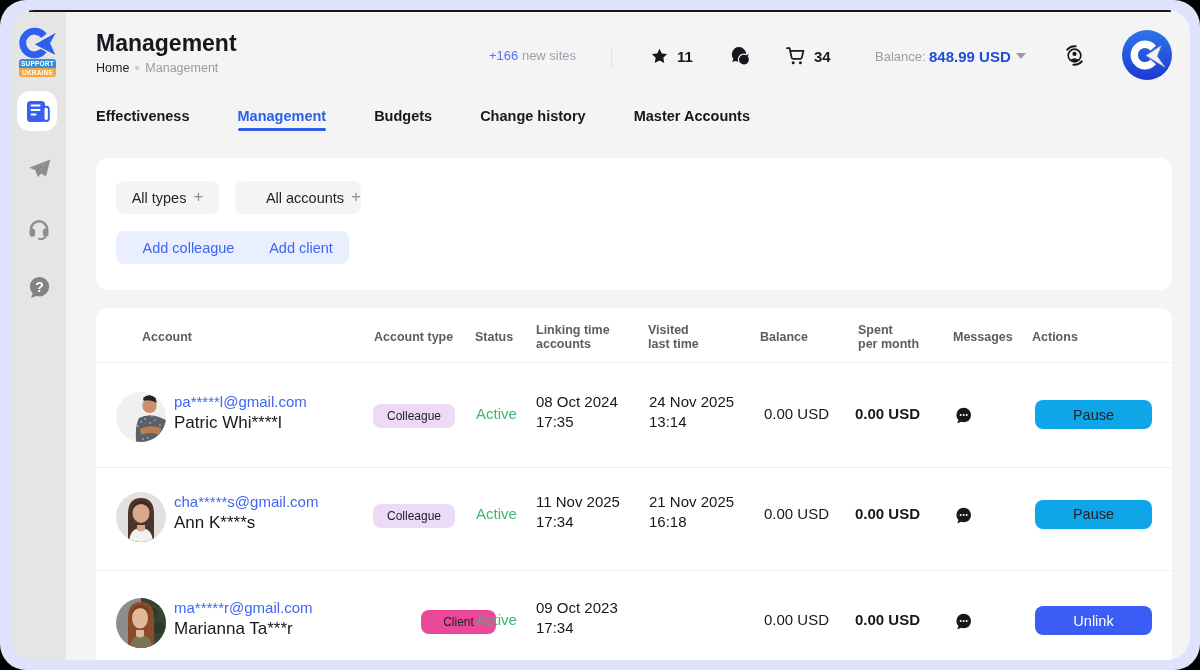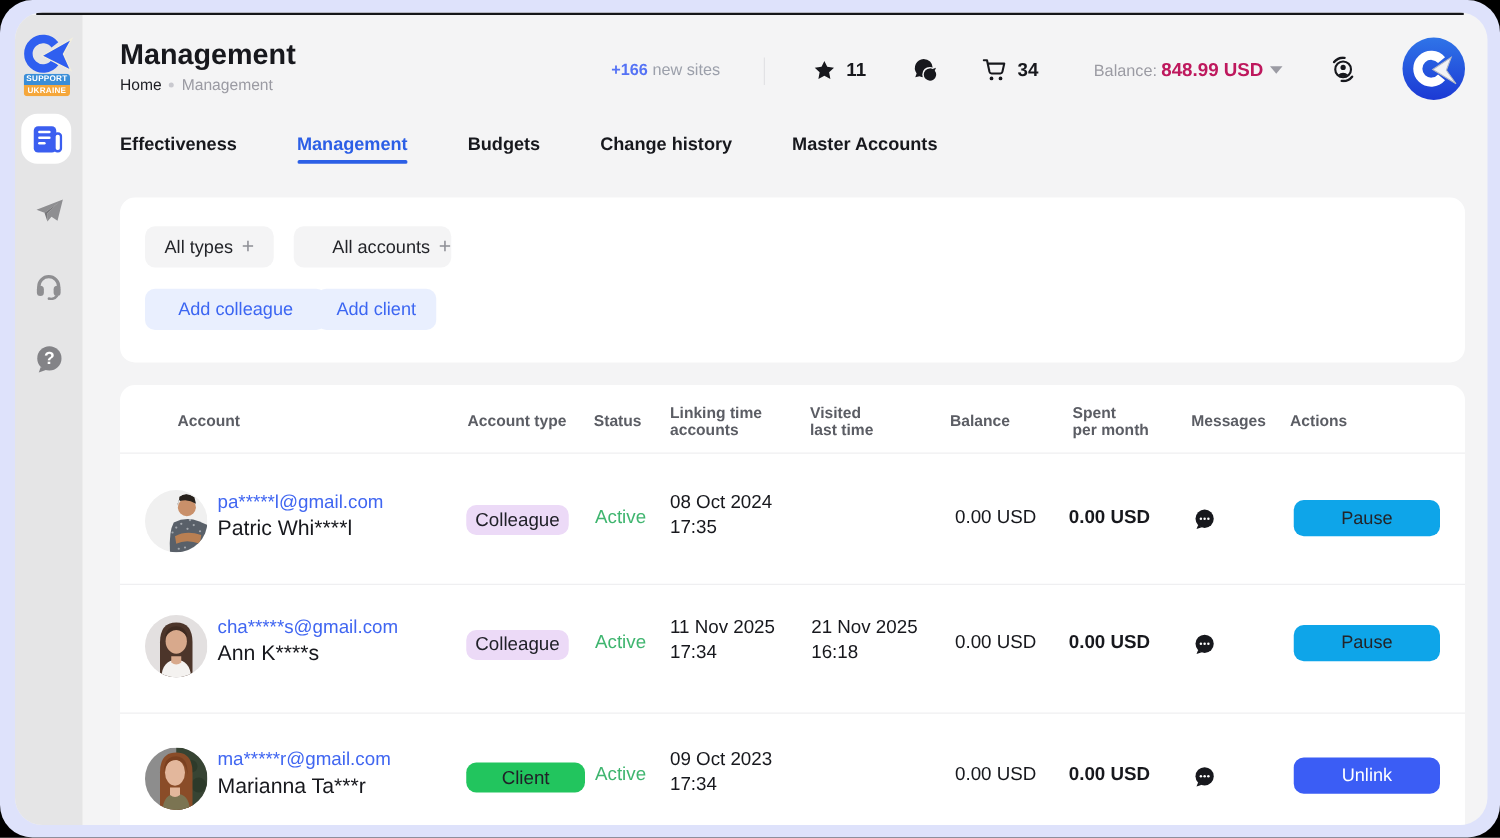--- a/index.html
+++ b/index.html
@@ -13,48 +13,48 @@
 .sbadge .s1{background:#3a8ed8;display:block;}
 .sbadge .s2{background:#f5a73b;display:block;}
 .tile{position:absolute;left:5px;top:81px;width:40px;height:40px;background:#fff;border-radius:13px;display:flex;align-items:center;justify-content:center;}
 .sicon{position:absolute;left:16px;}
 
 .title{position:absolute;left:84px;top:20px;font-size:23px;font-weight:bold;color:#17181d;}
 .crumb{position:absolute;left:84px;top:51px;font-size:12.5px;color:#9b9ba3;}
 .crumb b{color:#1d1e24;font-weight:normal;}
 .crumb .dot{display:inline-block;width:4px;height:4px;border-radius:2px;background:#c9c9cf;margin:2px 6px;}
 .newsites{position:absolute;left:477px;top:38px;font-size:13px;color:#9ca0ab;}
-.newsites b{color:#5472f5;font-weight:bold;}
+.newsites b{color:#5472f5;font-weight:normal;}
 .vdiv{position:absolute;left:599px;top:36px;width:1px;height:22px;background:#e2e2e5;}
 .hstat{position:absolute;top:36px;height:20px;display:flex;align-items:center;font-size:15px;font-weight:bold;color:#17181d;}
 .ballab{position:absolute;left:863px;top:39px;font-size:13px;color:#9b9ba3;}
-.balval{position:absolute;left:917px;top:38px;font-size:15px;font-weight:bold;color:#be185d;}
+.balval{position:absolute;left:917px;top:38px;font-size:15px;font-weight:bold;color:#1d4ed8;}
 .caret{position:absolute;left:1004px;top:43px;width:0;height:0;border-left:5px solid transparent;border-right:5px solid transparent;border-top:6px solid #9b9ba3;}
 .avatar{position:absolute;left:1110px;top:20px;width:50px;height:50px;border-radius:25px;background:linear-gradient(180deg,#2f74e8,#1c39d4);}
 
 .tabs{position:absolute;left:84px;top:98px;display:flex;gap:48px;font-size:14.5px;font-weight:bold;color:#17181d;}
 .tabs .act{color:#2c5fe6;position:relative;}
 .tabs .act:after{content:"";position:absolute;left:0;right:0;top:20px;height:2.5px;background:#2c5fe6;border-radius:2px;}
 
 .card{position:absolute;left:84px;width:1076px;background:#fff;border-radius:12px;}
 .fcard{top:148px;height:132px;}
 .btn{position:absolute;height:33px;border-radius:8px;font-size:14.5px;display:flex;align-items:center;justify-content:center;}
 .bgray{background:#f4f4f5;color:#232429;}
 .bgray .plus{color:#8f9096;font-size:17px;font-weight:normal;margin-left:7px;margin-top:-1px;}
 .bblue{background:#e9effe;color:#3c66f2;}
 .tcard{top:298px;height:352px;border-bottom-left-radius:0;border-bottom-right-radius:0;}
 .th{position:absolute;font-size:12.5px;font-weight:bold;color:#5b5d64;line-height:13.5px;}
 .hdiv{position:absolute;left:0;right:0;height:1px;background:#efeff1;}
 .row{position:absolute;left:0;width:1076px;height:101px;}
 .em{position:absolute;left:78px;top:26px;font-size:15px;color:#4066f1;}
 .nm{position:absolute;left:78px;top:46px;font-size:17px;color:#17181d;}
 .ava{position:absolute;left:20px;top:25px;width:50px;height:50px;border-radius:25px;overflow:hidden;}
-.badge{position:absolute;left:277px;top:37px;height:24px;border-radius:8px;font-size:15px;color:#202128;display:flex;align-items:center;justify-content:center;}
+.badge{position:absolute;left:277px;top:37px;height:24px;border-radius:8px;font-size:12px;color:#202128;display:flex;align-items:center;justify-content:center;}
 .bpurple{background:#ecdaf7;width:82px;}
-.byellow{background:#22c55e;width:95px;}
+.byellow{background:#ec4899;width:75px;margin-left:48px;}
 .active{position:absolute;left:380px;top:38px;font-size:15px;color:#3fb56f;}
 .dt{position:absolute;top:25px;font-size:15px;color:#17181d;line-height:20px;}
 .d1{left:440px;}
 .d2{left:553px;}
 .usd1{position:absolute;left:668px;top:38px;font-size:15px;color:#17181d;}
 .usd2{position:absolute;left:759px;top:38px;font-size:15px;font-weight:bold;color:#17181d;}
 .msg{position:absolute;left:859px;top:40px;}
 .abtn{position:absolute;left:939px;top:33px;width:117px;height:29px;border-radius:8px;font-size:14.5px;display:flex;align-items:center;justify-content:center;}
 .apause{background:#0ea5e9;color:#232429;}
 .aunlink{background:#3b5df5;color:#fff;}
@@ -191,20 +191,21 @@
           <circle cx="22" cy="34" r=".9"></circle>
                 <circle cx="47" cy="40" r=".9"></circle>
                 <circle cx="36" cy="24" r=".9"></circle>
         </g>
       </svg></div>
       <div class="em">pa*****l@gmail.com</div>
       <div class="nm">Patric Whi****l</div>
       <div class="badge bpurple">Colleague</div>
       <div class="active">Active</div>
       <div class="dt d1">08 Oct 2024<br>17:35</div>
+      <div class="dt d2">24 Nov 2025<br>13:14</div>
       <div class="usd1">0.00 USD</div>
       <div class="usd2">0.00 USD</div>
       <svg class="msg" width="17" height="17" viewBox="0 0 17 17">
         <circle cx="8.7" cy="8" r="7.3" fill="#17181d"></circle>
         <path d="M3.5 13 L2.2 16.2 L6.5 14.8 Z" fill="#17181d"></path>
         <circle cx="5.7" cy="8" r="1" fill="#fff"></circle>
             <circle cx="8.7" cy="8" r="1" fill="#fff"></circle>
             <circle cx="11.7" cy="8" r="1" fill="#fff"></circle>
       </svg>
       <div class="abtn apause">Pause</div>

